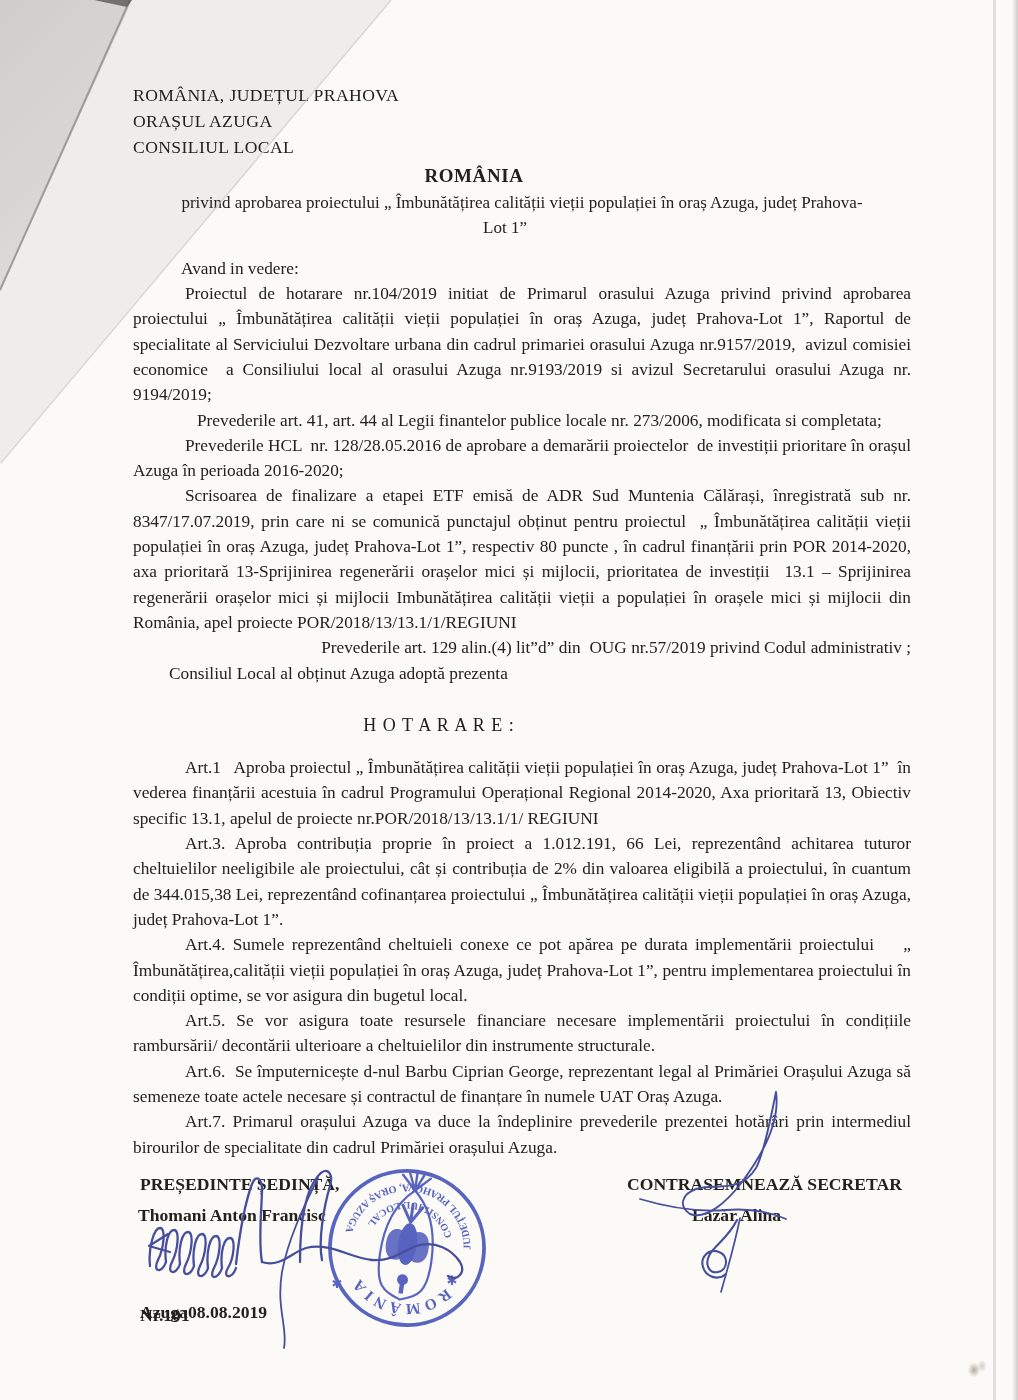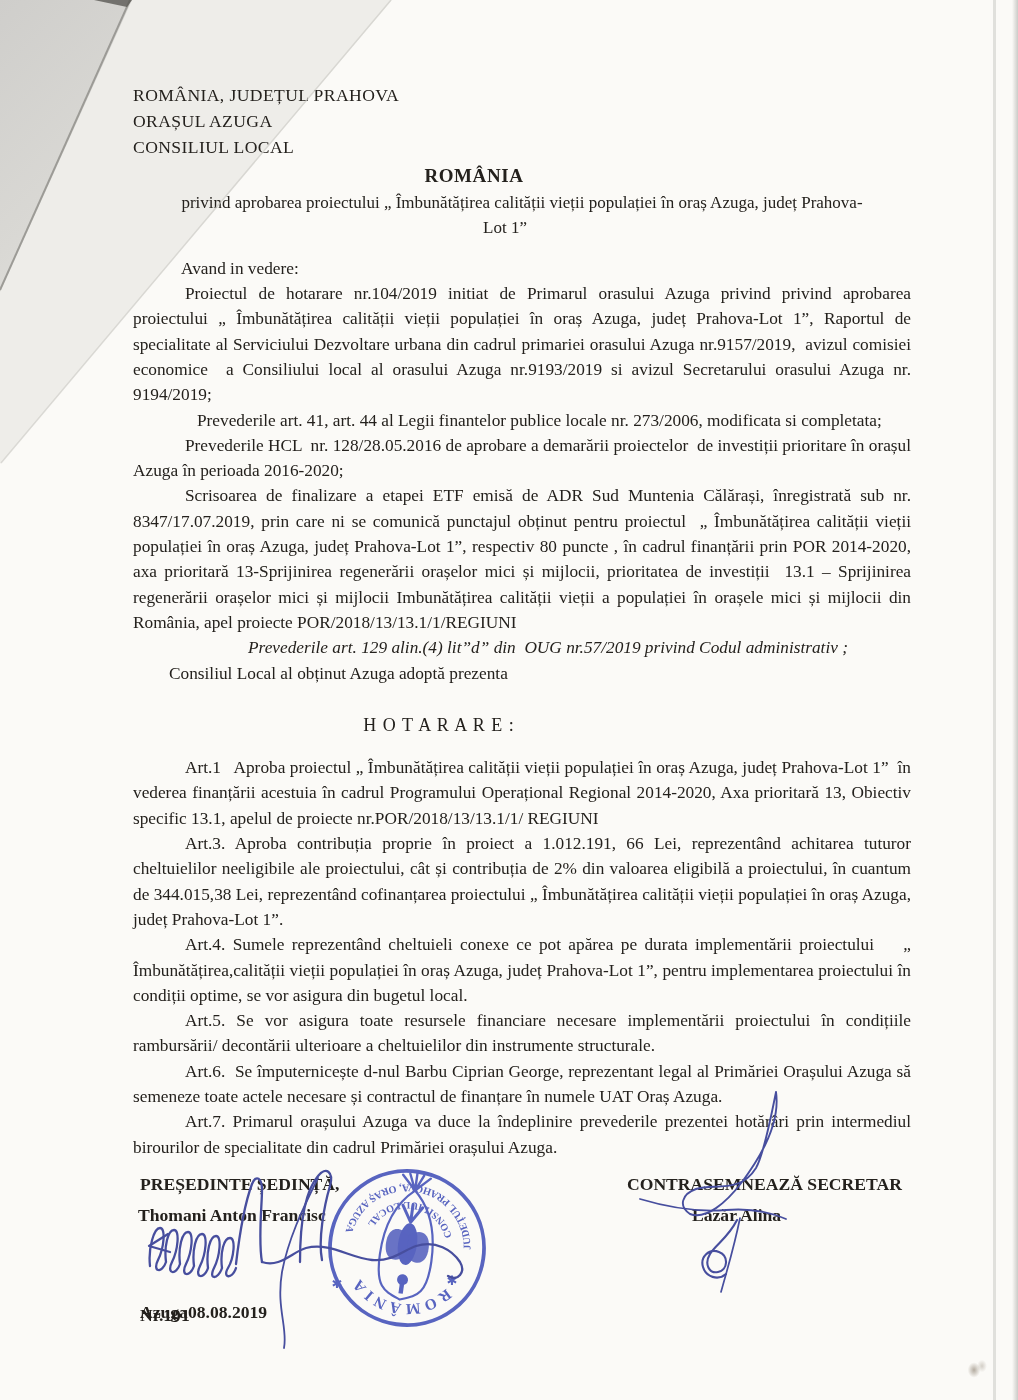--- a/index.html
+++ b/index.html
@@ -86,21 +86,21 @@
     <div class="subtitle">
       <div class="sub-l1"><span>privind aprobarea proiectului </span><b>„ Îmbunătățirea calității vieții populației în oraș Azuga, județ Prahova-</b></div>
       <div class="sub-l2"><b>Lot 1”</b></div>
     </div>
     <div id="doc-body">
         <p class="para" style="text-align: left; text-indent: 48px;"><span>Avand in vedere:</span></p>
         <p class="para" style="text-align: justify; text-indent: 52px;"><span>Proiectul de hotarare nr.104/2019 initiat de Primarul orasului Azuga privind privind aprobarea proiectului </span><b>„ Îmbunătățirea calității vieții populației în oraș Azuga, județ Prahova-Lot 1”</b><span>, Raportul de specialitate al Serviciului Dezvoltare urbana din cadrul primariei orasului Azuga nr.9157/2019,  avizul comisiei economice  a Consiliului local al orasului Azuga nr.9193/2019 si avizul Secretarului orasului Azuga nr. 9194/2019;</span></p>
         <p class="para" style="text-align: left; text-indent: 64px;"><span>Prevederile art. 41, art. 44 al Legii finantelor publice locale nr. 273/2006, modificata si completata;</span></p>
         <p class="para" style="text-align: justify; text-indent: 52px;"><span>Prevederile HCL  nr. 128/28.05.2016 de aprobare a demarării proiectelor  de investiții prioritare în orașul Azuga în perioada 2016-2020;</span></p>
         <p class="para" style="text-align: justify; text-indent: 52px;"><span>Scrisoarea de finalizare a etapei ETF emisă de ADR Sud Muntenia Călărași, înregistrată sub nr. 8347/17.07.2019, prin care ni se comunică punctajul obținut pentru proiectul  </span><b>„ Îmbunătățirea calității vieții populației în oraș Azuga, județ Prahova-Lot 1”,</b><span> respectiv 80 puncte , în cadrul finanțării prin POR 2014-2020, axa prioritară 13-Sprijinirea regenerării orașelor mici și mijlocii, prioritatea de investiții  13.1 – Sprijinirea regenerării orașelor mici și mijlocii Imbunătățirea calității vieții a populației în orașele mici și mijlocii din România, apel proiecte POR/2018/13/13.1/1/REGIUNI</span></p>
-        <p class="para" style="text-align: center; text-indent: 52px; font-style: italic;"><span>Prevederile art. 129 alin.(4) lit”d” din  OUG nr.57/2019 privind Codul administrativ ;</span></p>
+        <p class="para" style="text-align: right; text-indent: 52px;"><span>Prevederile art. 129 alin.(4) lit”d” din  OUG nr.57/2019 privind Codul administrativ ;</span></p>
         <p class="para" style="text-align: left; text-indent: 36px;"><b>Consiliul Local al obținut Azuga adoptă prezenta</b></p>
         <p class="para decision" style="text-align: center; left: -83px;"><b>H O T A R A R E :</b></p>
         <p class="para" style="text-align: justify; text-indent: 52px;"><b>Art.1</b><span>   Aproba proiectul „ Îmbunătățirea calității vieții populației în oraș Azuga, județ Prahova-Lot 1”  în vederea finanțării acestuia în cadrul Programului Operațional Regional 2014-2020, Axa prioritară 13, Obiectiv specific 13.1, apelul de proiecte nr.POR/2018/13/13.1/1/ REGIUNI</span></p>
         <p class="para" style="text-align: justify; text-indent: 52px;"><b>Art.3.</b><span> Aproba contribuția proprie în proiect a 1.012.191, 66 Lei, reprezentând achitarea tuturor cheltuielilor neeligibile ale proiectului, cât și contribuția de 2% din valoarea eligibilă a proiectului, în cuantum de 344.015,38 Lei, reprezentând cofinanțarea proiectului „ Îmbunătățirea calității vieții populației în oraș Azuga, județ Prahova-Lot 1”.</span></p>
         <p class="para" style="text-align: justify; text-indent: 52px;"><b>Art.4.</b><span> Sumele reprezentând cheltuieli conexe ce pot apărea pe durata implementării proiectului    „ Îmbunătățirea,calității vieții populației în oraș Azuga, județ Prahova-Lot 1”, pentru implementarea proiectului în condiții optime, se vor asigura din bugetul local.</span></p>
         <p class="para" style="text-align: justify; text-indent: 52px;"><b>Art.5.</b><span> Se vor asigura toate resursele financiare necesare implementării proiectului în condițiile rambursării/ decontării ulterioare a cheltuielilor din instrumente structurale.</span></p>
         <p class="para" style="text-align: justify; text-indent: 52px;"><b>Art.6.</b><span>  Se împuternicește d-nul Barbu Ciprian George, reprezentant legal al Primăriei Orașului Azuga să semeneze toate actele necesare și contractul de finanțare în numele UAT Oraș Azuga.</span></p>
         <p class="para" style="text-align: justify; text-indent: 52px;"><b>Art.7.</b><span> Primarul orașului Azuga va duce la îndeplinire prevederile prezentei hotărâri prin intermediul birourilor de specialitate din cadrul Primăriei orașului Azuga.</span></p>
       </div>
   </div>

